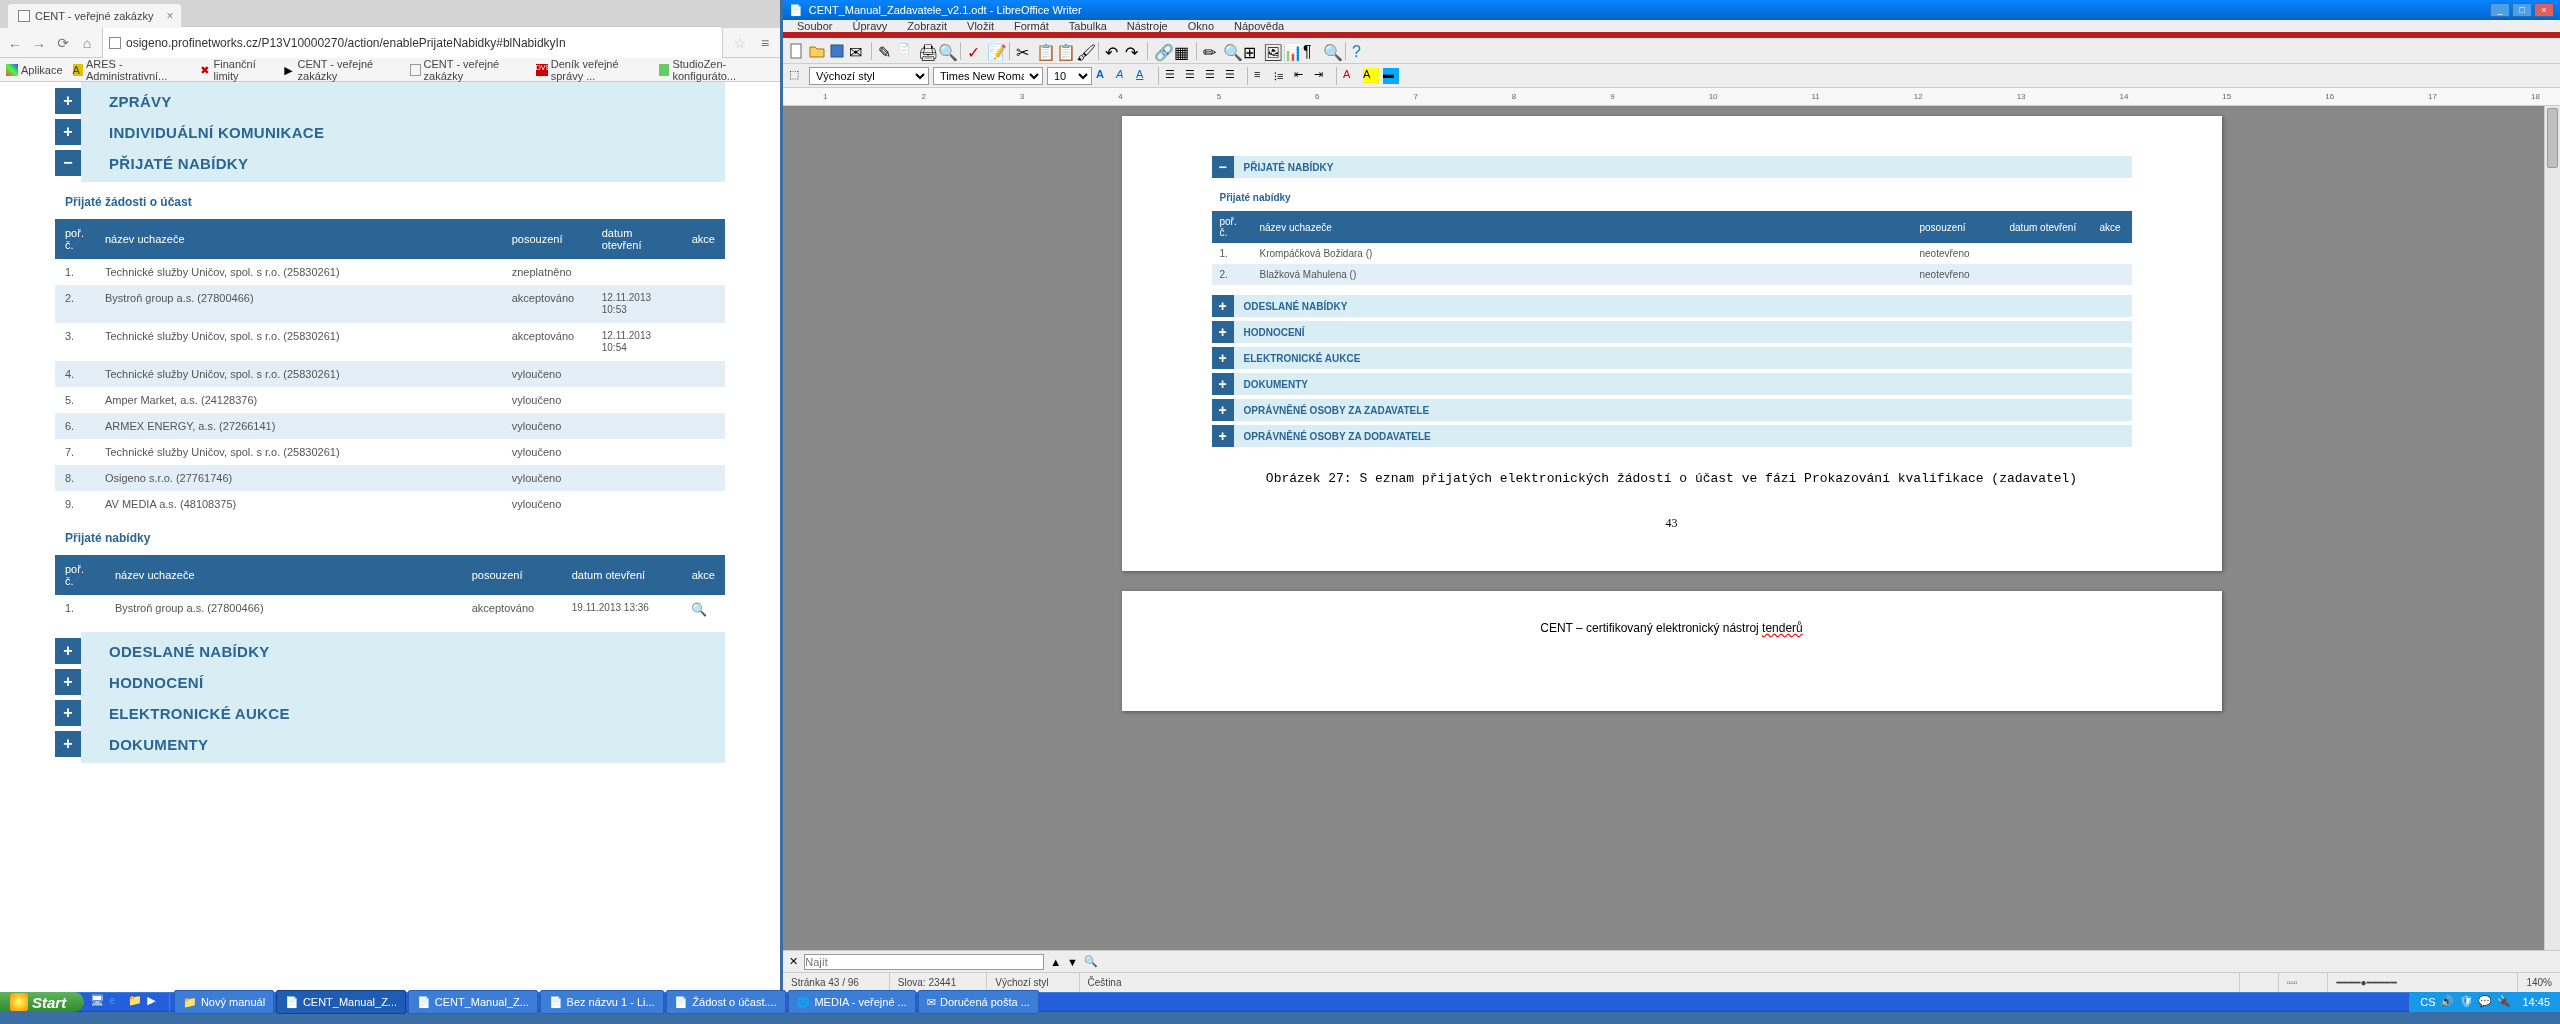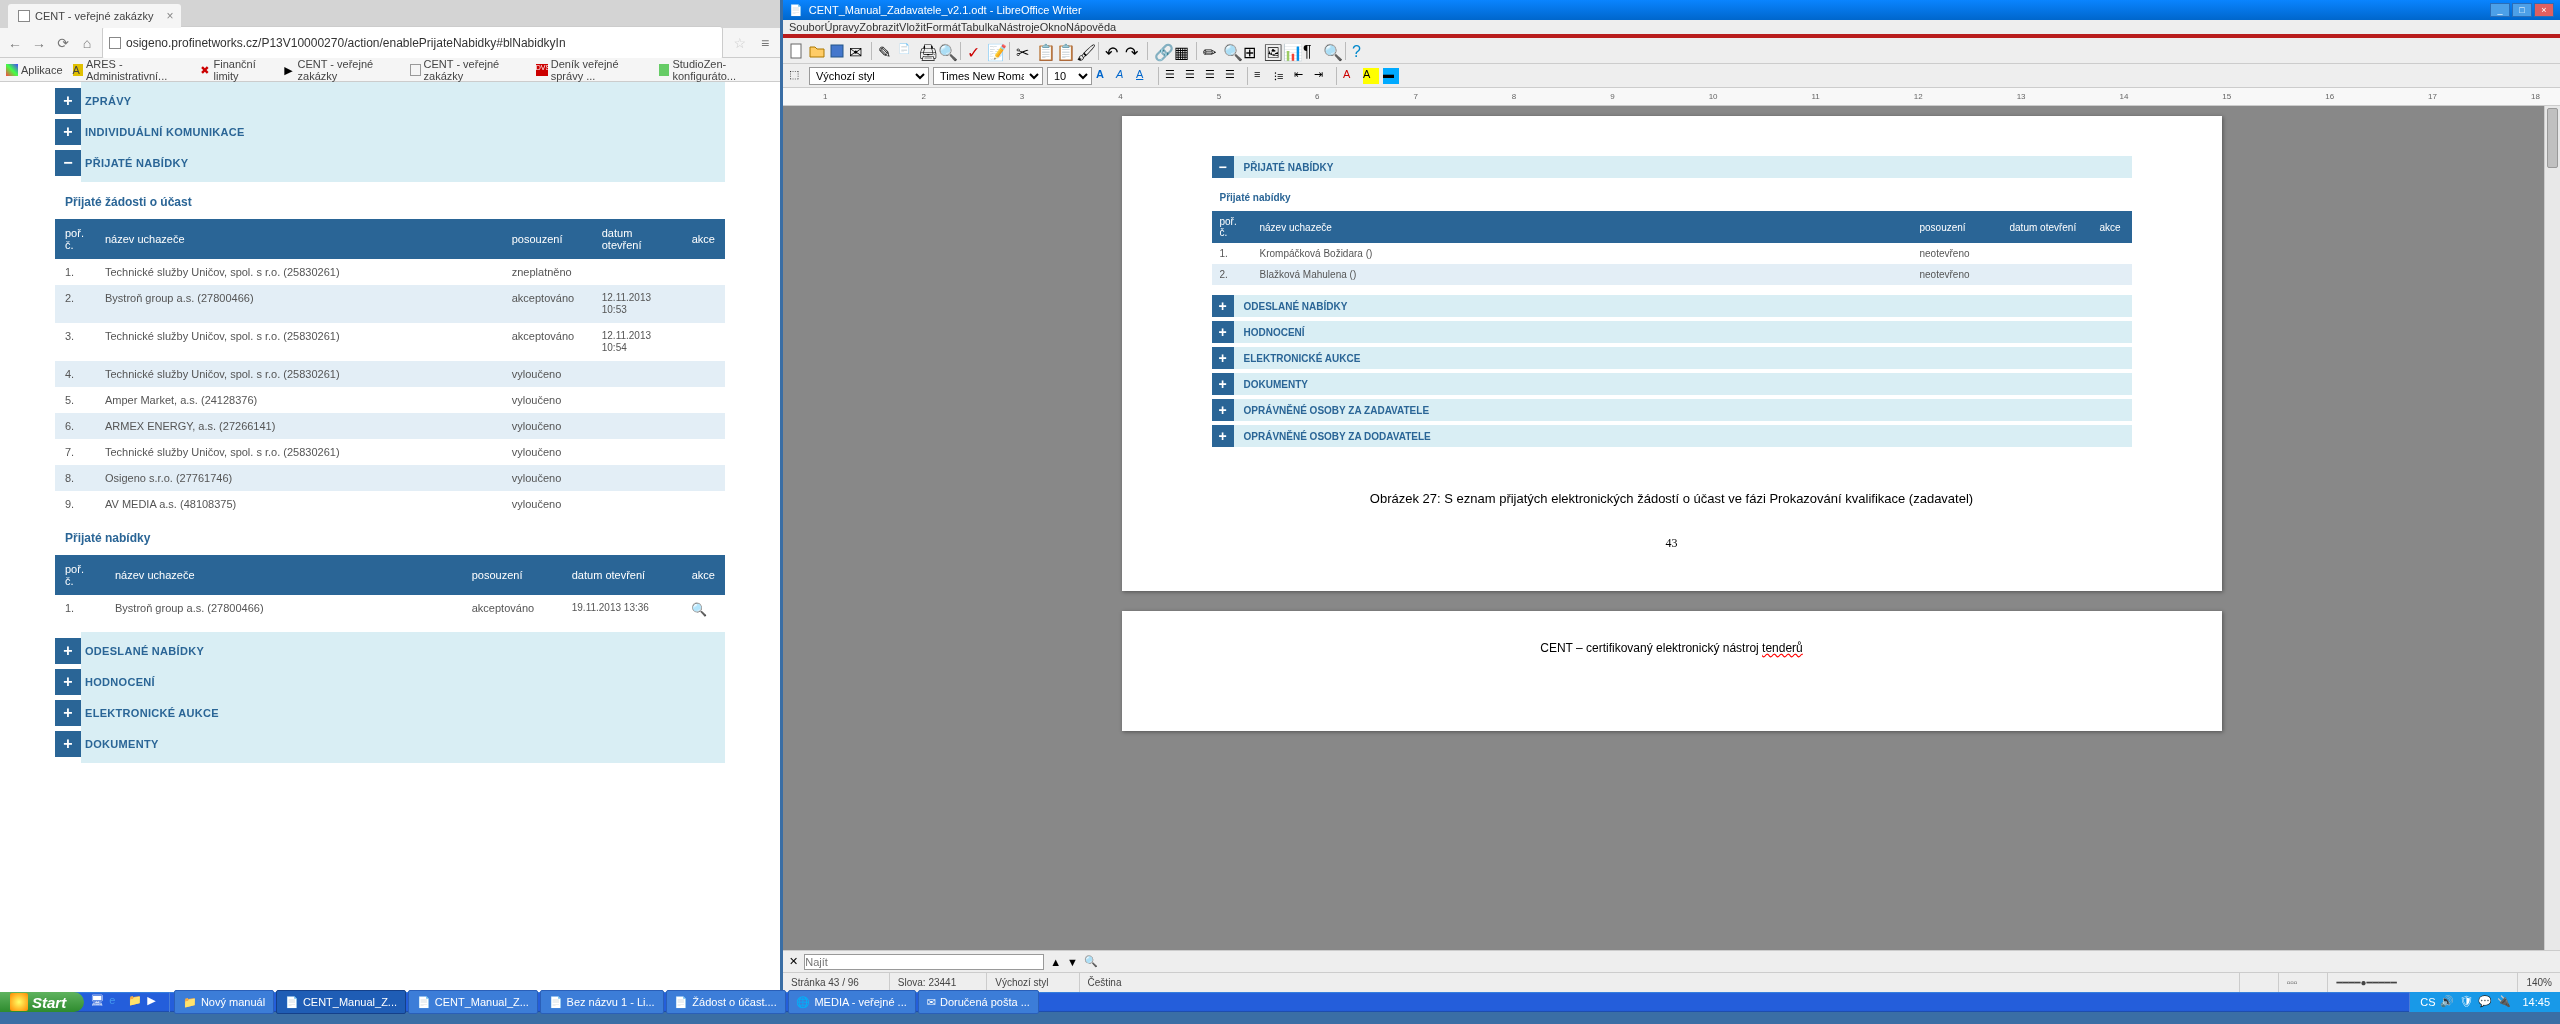--- a/index.html
+++ b/index.html
@@ -17,52 +17,52 @@
 .addr-box .doc{width:12px;height:12px;border:1px solid #888;margin-right:5px}
 .star{color:#ccc;font-size:14px;padding:0 4px}
 .chrome-bm{height:24px;background:#f5f5f5;display:flex;align-items:center;padding:0 6px;gap:10px;border-bottom:1px solid #ccc;font-size:11px;color:#444}
 .bm-item{display:flex;align-items:center;gap:3px;cursor:pointer}
 .bm-ico{width:12px;height:12px;display:inline-block}
 .chrome-content{flex:1;overflow:auto;background:#fff;padding:0 0 20px 0;display:flex;justify-content:center}
 .page{width:670px;padding-top:6px}
 .acc{margin-bottom:5px}
 .acc-hdr{display:flex;align-items:center;height:26px;cursor:pointer}
 .acc-btn{width:26px;height:26px;background:#2a6596;color:#fff;display:flex;align-items:center;justify-content:center;font-size:16px;font-weight:bold}
-.acc-lbl{flex:1;height:38px;background:#d9eef4;color:#2a6596;font-weight:bold;font-size:11px;display:flex;align-items:center;padding-left:4px;letter-spacing:0.3px}
+.acc-lbl{flex:1;height:38px;background:#d9eef4;color:#2a6596;font-weight:bold;font-size:15px;display:flex;align-items:center;padding-left:28px;letter-spacing:0.3px}
 .sub-title{color:#2a6596;font-weight:bold;font-size:12px;padding:14px 0 10px 10px}
 table.dt{width:100%;border-collapse:collapse;font-size:11px}
 table.dt thead th{background:#2a6596;color:#fff;font-weight:normal;text-align:left;padding:8px 10px;font-size:11px}
 table.dt tbody td{padding:7px 10px;color:#555;vertical-align:top}
 table.dt tbody tr.alt{background:#e3eef6}
 table.dt tbody tr.norm{background:#fff}
 .small-date{font-size:10px;color:#777;line-height:1.2}
 .mag{color:#2a6596;font-size:13px}
 .writer-title{height:20px;background:linear-gradient(#0a84ff,#0066cc);color:#fff;font-size:11px;display:flex;align-items:center;padding:0 6px;gap:6px}
 .writer-title .winbtns{margin-left:auto;display:flex;gap:2px}
 .winbtn{width:20px;height:14px;background:#4da0e8;border:1px solid #2a6db8;font-size:9px;display:flex;align-items:center;justify-content:center;color:#fff}
-.menu-bar{height:18px;background:#eee;display:flex;align-items:center;padding:0 6px;gap:0;font-size:11px;color:#333;border-bottom:4px solid #b91c1c}
+.menu-bar{height:18px;background:#eee;display:flex;align-items:center;padding:0 14px;gap:20px;font-size:11px;color:#333;border-bottom:6px solid #b91c1c}
 .toolbar{height:26px;background:#eee;display:flex;align-items:center;padding:0 6px;gap:4px;border-bottom:1px solid #ccc}
 .tb-ico{width:16px;height:16px;display:inline-block;cursor:pointer}
 .tb-sep{width:1px;height:18px;background:#bbb;margin:0 2px}
 .fmt-bar{height:24px;background:#eee;display:flex;align-items:center;padding:0 6px;gap:4px;border-bottom:1px solid #ccc;font-size:11px}
 .fmt-sel{height:18px;border:1px solid #999;background:#fff;font-size:11px;padding:0 2px}
 .ruler{height:18px;background:#f8f8f8;border-bottom:1px solid #ccc;position:relative;font-size:8px;color:#666}
 .ruler-marks{position:absolute;left:40px;right:20px;top:0;bottom:0;display:flex;justify-content:space-between;align-items:center}
 .doc-area{flex:1;background:#888;overflow:auto;position:relative;padding:10px 30px}
 .page-wrap{background:#fff;margin:0 auto 20px;box-shadow:1px 1px 4px rgba(0,0,0,0.4);padding:40px 90px;width:1100px;min-height:420px;position:relative}
 .doc-acc{margin-bottom:4px}
 .doc-acc-hdr{display:flex}
 .doc-acc-btn{width:22px;height:22px;background:#2a6596;color:#fff;display:flex;align-items:center;justify-content:center;font-size:14px;font-weight:bold}
 .doc-acc-lbl{flex:1;height:22px;background:#d9eef4;color:#2a6596;font-weight:bold;font-size:10px;display:flex;align-items:center;padding-left:10px}
 .doc-sub{color:#2a6596;font-weight:bold;font-size:10px;padding:10px 0 8px 8px}
 table.dt2{width:100%;border-collapse:collapse;font-size:10px}
 table.dt2 thead th{background:#2a6596;color:#fff;font-weight:normal;text-align:left;padding:5px 8px}
 table.dt2 tbody td{padding:5px 8px;color:#555}
 table.dt2 tbody tr.alt{background:#e3eef6}
-.caption{text-align:center;font-size:13px;margin-top:44px;font-family:Liberation Sans, sans-serif}
+.caption{text-align:center;font-size:13px;margin-top:24px;font-family:Liberation Mono, monospace}
 .pagenum{text-align:center;font-size:12px;margin-top:30px;font-family:'Times New Roman',serif}
 .footer-txt{text-align:center;font-size:12px;font-family:'Times New Roman',serif}
 .under{text-decoration:underline;text-decoration-color:red;text-decoration-style:wavy}
 .find-bar{height:22px;background:#eee;border-top:1px solid #ccc;display:flex;align-items:center;padding:0 6px;gap:6px;font-size:11px}
 .find-inp{width:240px;height:16px;border:1px solid #999;font-size:11px}
 .status-bar{height:20px;background:#eee;border-top:1px solid #ccc;display:flex;align-items:center;padding:0 8px;font-size:10px;color:#444;gap:30px}
 .status-bar .cell{border-left:1px solid #ccc;padding-left:8px;height:100%;display:flex;align-items:center}
 .taskbar{height:20px;background:linear-gradient(#3c8cde,#245edb 8%,#245edb 92%,#1a4699);display:flex;align-items:center;font-size:11px;color:#fff}
 .start{height:100%;background:linear-gradient(#5fb35f,#2e8b2e);padding:0 18px 0 10px;display:flex;align-items:center;font-weight:bold;font-style:italic;font-size:15px;border-radius:0 10px 10px 0;gap:4px}
 .start-ico{width:18px;height:18px;background:radial-gradient(#ff6,#f80);border-radius:2px}

